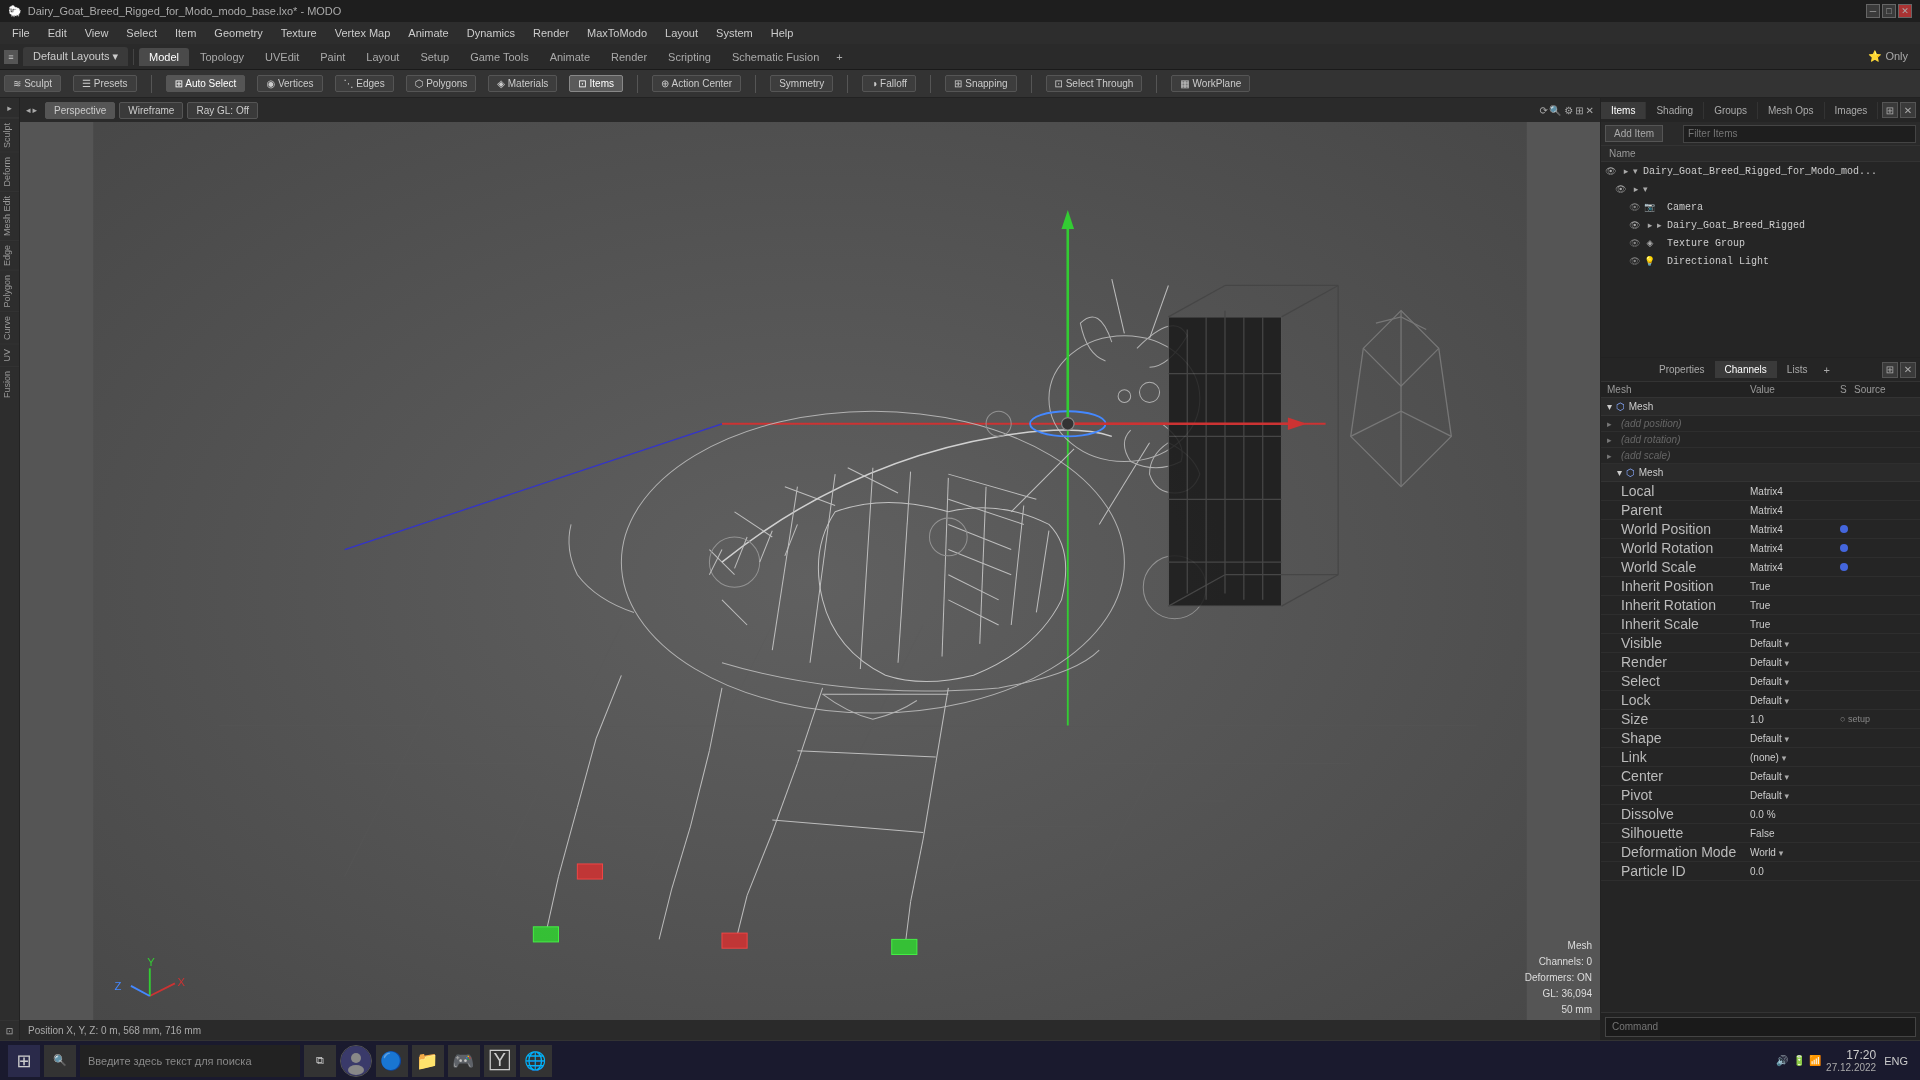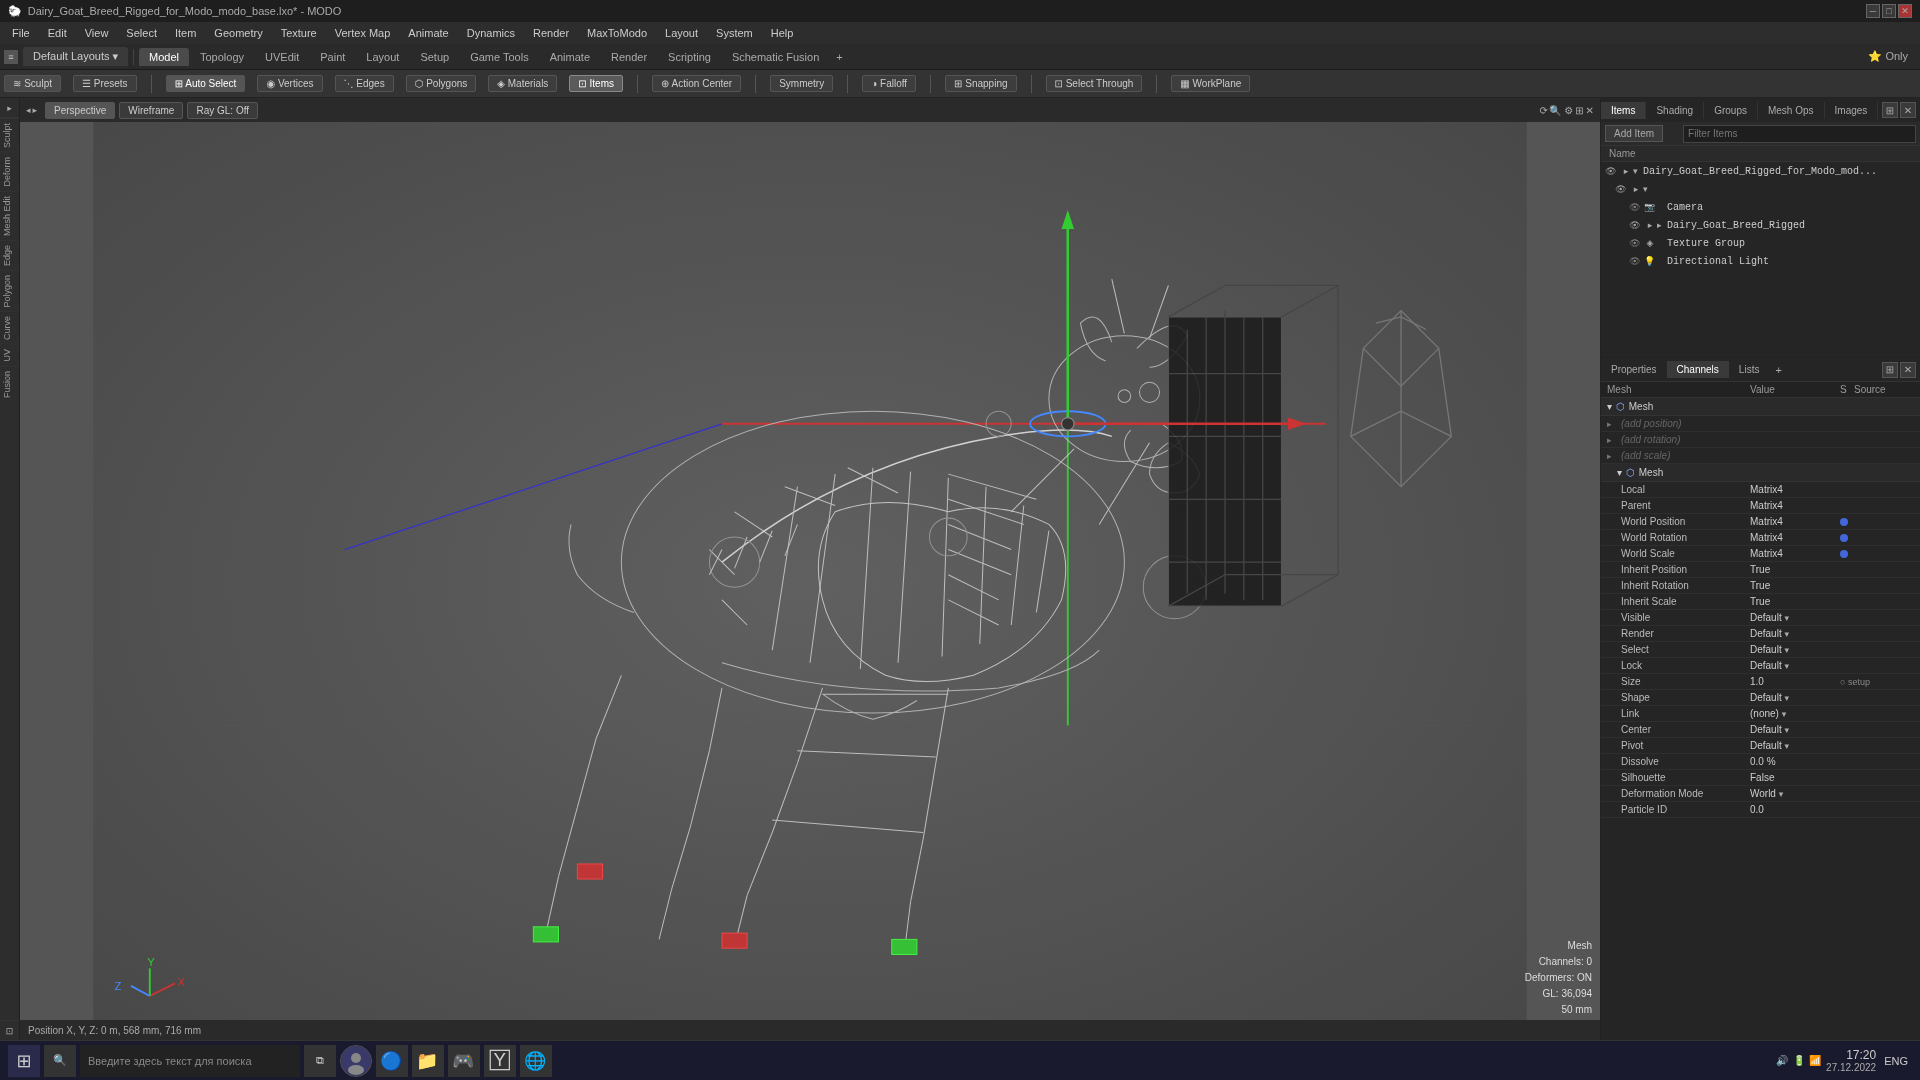--- a/index.html
+++ b/index.html
@@ -56,35 +56,35 @@
     #items-list { flex: 1; overflow-y: auto; background: #252525; }
     .item-row { display: flex; align-items: center; padding: 2px 4px; min-height: 18px; cursor: pointer; }
     .item-eye { width: 14px; color: #aaa; font-size: 9px; }
     .item-icon { width: 14px; color: #aaa; font-size: 9px; text-align: center; }
     .item-expand { width: 10px; color: #aaa; font-size: 9px; }
     .item-name { flex: 1; color: #ccc; font-size: 10px; overflow: hidden; text-overflow: ellipsis; white-space: nowrap; font-family: Liberation Mono, monospace; }
     .name-header { background: #2a2a2a; padding: 2px 8px; font-size: 10px; color: #999; border-bottom: 1px solid #333; }
 
     
     #properties-panel { flex: 1; display: flex; flex-direction: column; overflow: hidden; }
-    #prop-tabs { display: flex; background: #252525; height: 24px; align-items: center; border-bottom: 1px solid #333; }
+    #prop-tabs { display: flex; background: #252525; height: 24px; align-items: center; border-bottom: 1px solid #333; padding-left: 48px; }
     .prop-tab { padding: 3px 10px; font-size: 10px; color: #aaa; cursor: pointer; }
     .prop-tab.active { background: #3a3a3a; color: #fff; }
     .prop-tab-add { color: #aaa; padding: 3px 6px; cursor: pointer; }
     .prop-tab-actions { margin-left: auto; display: flex; align-items: center; padding-right: 4px; gap: 2px; }
     #prop-content { flex: 1; overflow-y: auto; background: #252525; }
     .prop-section-header { background: #2a2a2a; padding: 3px 6px; font-size: 10px; color: #ccc; display: flex; align-items: center; gap: 4px; cursor: pointer; border-bottom: 1px solid #333; }
     .prop-col-header { display: flex; background: #222; padding: 2px 6px; border-bottom: 1px solid #333; }
     .prop-col-name { flex: 1; color: #999; font-size: 10px; }
     .prop-col-value { width: 90px; color: #999; font-size: 10px; }
     .prop-col-s { width: 14px; color: #999; font-size: 10px; }
     .prop-col-src { width: 60px; color: #999; font-size: 10px; }
     .prop-row { display: flex; align-items: center; padding: 1px 6px; min-height: 16px; border-bottom: 1px solid #2e2e2e; }
     .prop-row-toggle { width: 10px; color: #777; font-size: 9px; }
-    .prop-row-name { flex: 1; color: #bbb; font-size: 10px; padding-left: 4px; }
+    .prop-row-name { flex: 1; color: #bbb; font-size: 14px; padding-left: 4px; }
     .prop-row-value { width: 90px; color: #ccc; font-size: 10px; }
     .prop-row-s { width: 14px; }
     .prop-row-src { width: 60px; color: #888; font-size: 10px; }
     .prop-dot { width: 8px; height: 8px; background: #4466dd; border-radius: 50%; display: inline-block; }
     .prop-dropdown { color: #aaa; font-size: 9px; }
     .prop-gray { color: #666; font-size: 10px; font-style: italic; }
 
     
     #command-bar { background: #222; height: 28px; display: flex; align-items: center; padding: 0 4px; border-top: 1px solid #333; }
     .command-input { flex: 1; background: #1a1a1a; border: 1px solid #444; color: #ccc; font-size: 10px; padding: 2px 6px; height: 20px; }
@@ -704,20 +704,23 @@
           </div>
           <div class="prop-row">
             <div class="prop-row-toggle"></div>
             <div class="prop-row-name">Particle ID</div>
             <div class="prop-row-value">0.0</div>
             <div class="prop-row-s"></div>
             <div class="prop-row-src"></div>
           </div>
         </div>
 
+        <div id="command-bar">
+          <input class="command-input" type="text" placeholder="Command" style="">
+        </div>
       </div>
     </div>
   </div>
 
   <div style="background:#1a1a2e;height:40px;display:flex;align-items:center;padding:0 8px;gap:4px;border-top:1px solid #333;">
     <div style="background:#2a2a4a;width:32px;height:32px;display:flex;align-items:center;justify-content:center;font-size:18px;cursor:pointer;">⊞</div>
     <div style="background:#333;width:32px;height:32px;display:flex;align-items:center;justify-content:center;cursor:pointer;">🔍</div>
     <div style="background:#222;flex:0 0 220px;height:32px;display:flex;align-items:center;padding:0 8px;cursor:pointer;">
       <span style="color:#888;font-size:11px;">Введите здесь текст для поиска</span>
     </div>

